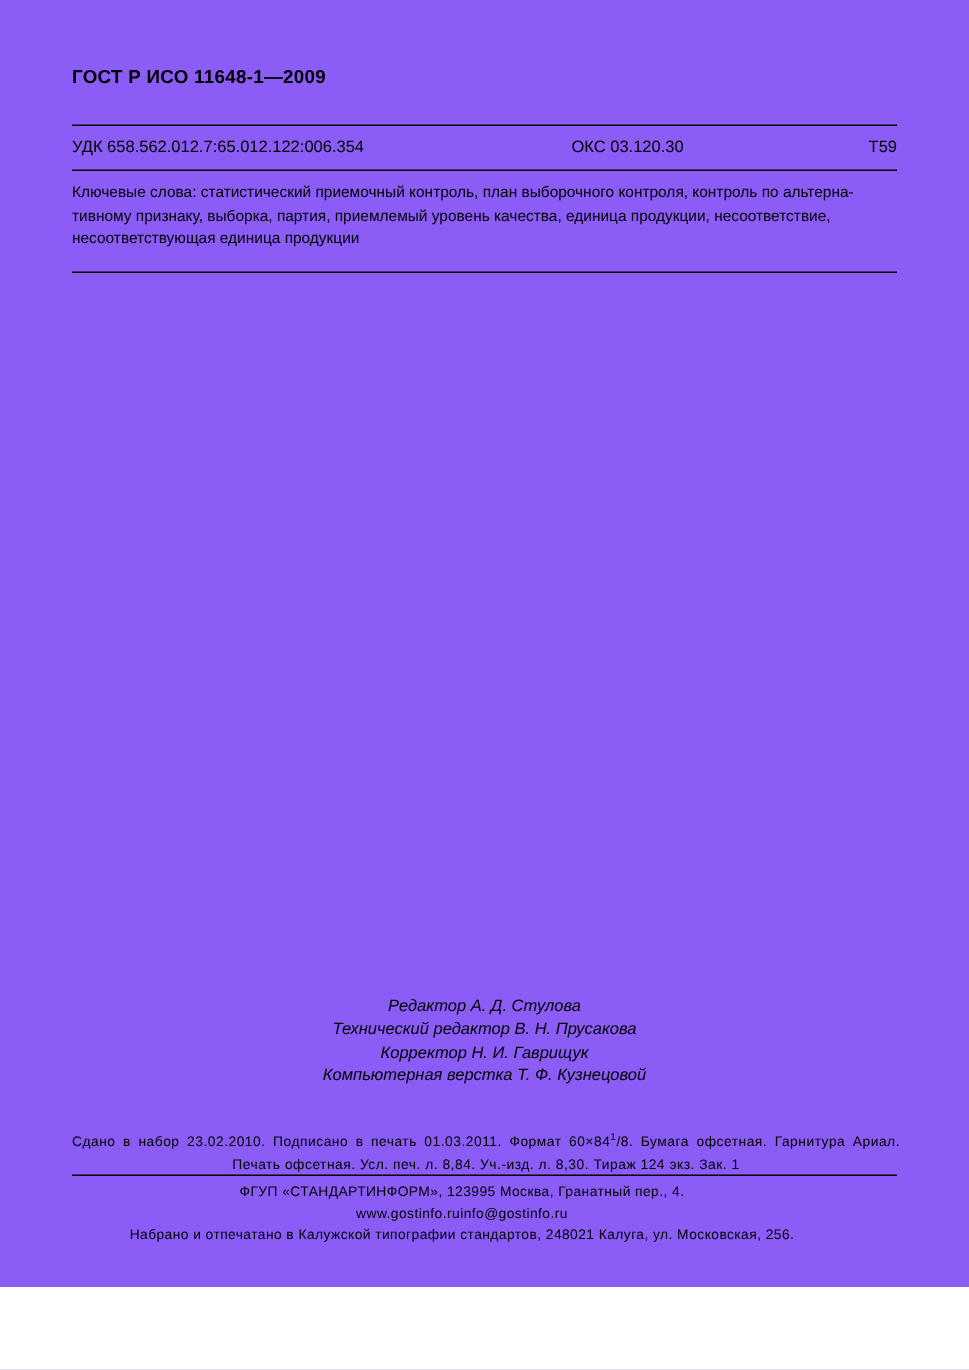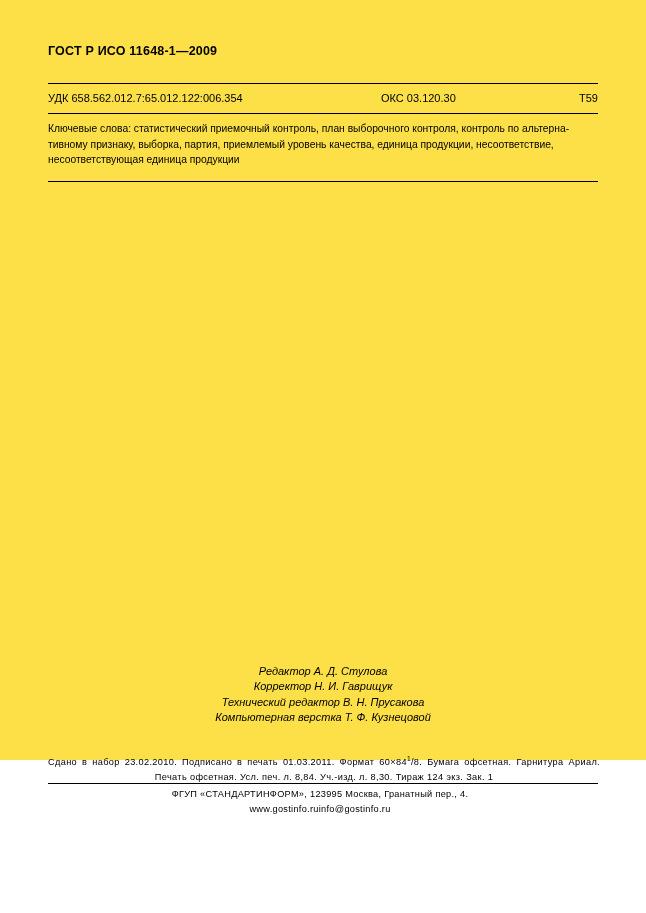--- a/index.html
+++ b/index.html
@@ -13,22 +13,22 @@
     font-family: "Liberation Sans", sans-serif;
     color: #000000;
     position: relative;
     overflow: hidden;
   }
   .page {
     position: absolute;
     left: 0;
     top: 0;
     width: 646px;
-    height: 760px;
-    background: #fde047;
+    height: 858px;
+    background: #8b5cf6;
   }
   .header-title {
     position: absolute;
     left: 48px;
     top: 44px;
     font-size: 12.5px;
     font-weight: bold;
     letter-spacing: 0.2px;
     white-space: nowrap;
   }
@@ -110,21 +110,21 @@
     position: absolute;
     left: 48px;
     top: 783px;
     width: 550px;
     height: 1px;
     background: #000000;
   }
 
   .publisher {
     position: absolute;
-    left: 44px;
+    left: 32px;
     top: 787px;
     width: 552px;
     text-align: center;
     font-size: 9.2px;
     line-height: 14.5px;
     letter-spacing: 0.3px;
   }
   .publisher .ln { display: block; }
   .publisher .email-row {
     display: block;
@@ -153,22 +153,22 @@
   <div class="keywords">
     <span class="line">Ключевые слова: статистический приемочный контроль, план выборочного контроля, контроль по альтерна-</span>
     <span class="line">тивному признаку, выборка, партия, приемлемый уровень качества, единица продукции, несоответствие,</span>
     <span class="line">несоответствующая единица продукции</span>
   </div>
 
   <div class="rule rule-bot"></div>
 
   <div class="credits">
     <span class="ln it">Редактор А. Д. Стулова</span>
+    <span class="ln it">Технический редактор В. Н. Прусакова</span>
     <span class="ln it">Корректор Н. И. Гаврищук</span>
-    <span class="ln it">Технический редактор В. Н. Прусакова</span>
     <span class="ln it">Компьютерная верстка Т. Ф. Кузнецовой</span>
   </div>
 
   <div class="imprint">
     <span class="ln-justify">
       <span>Сдано в набор 23.02.2010.</span>
       <span>Подписано в печать 01.03.2011.</span>
       <span><span>Формат 60×84</span><sup>1</sup>/<span>8</span><span>.</span></span>
       <span>Бумага офсетная.</span>
       <span>Гарнитура Ариал.</span>
@@ -176,15 +176,16 @@
     <span class="ln">Печать офсетная.  Усл. печ. л. 8,84.  Уч.-изд. л. 8,30.  Тираж 124 экз.  Зак. 1</span>
   </div>
 
   <div class="rule-imprint"></div>
 
   <div class="publisher">
     <span class="ln">ФГУП «СТАНДАРТИНФОРМ», 123995 Москва, Гранатный пер., 4.</span>
     <span class="email-row">
       <span class="site">www.gostinfo.ru</span><span>info@gostinfo.ru</span>
     </span>
+    <span class="ln">Набрано и отпечатано в Калужской типографии стандартов, 248021 Калуга, ул. Московская, 256.</span>
   </div>
 
 </div>
 
 </body></html>

